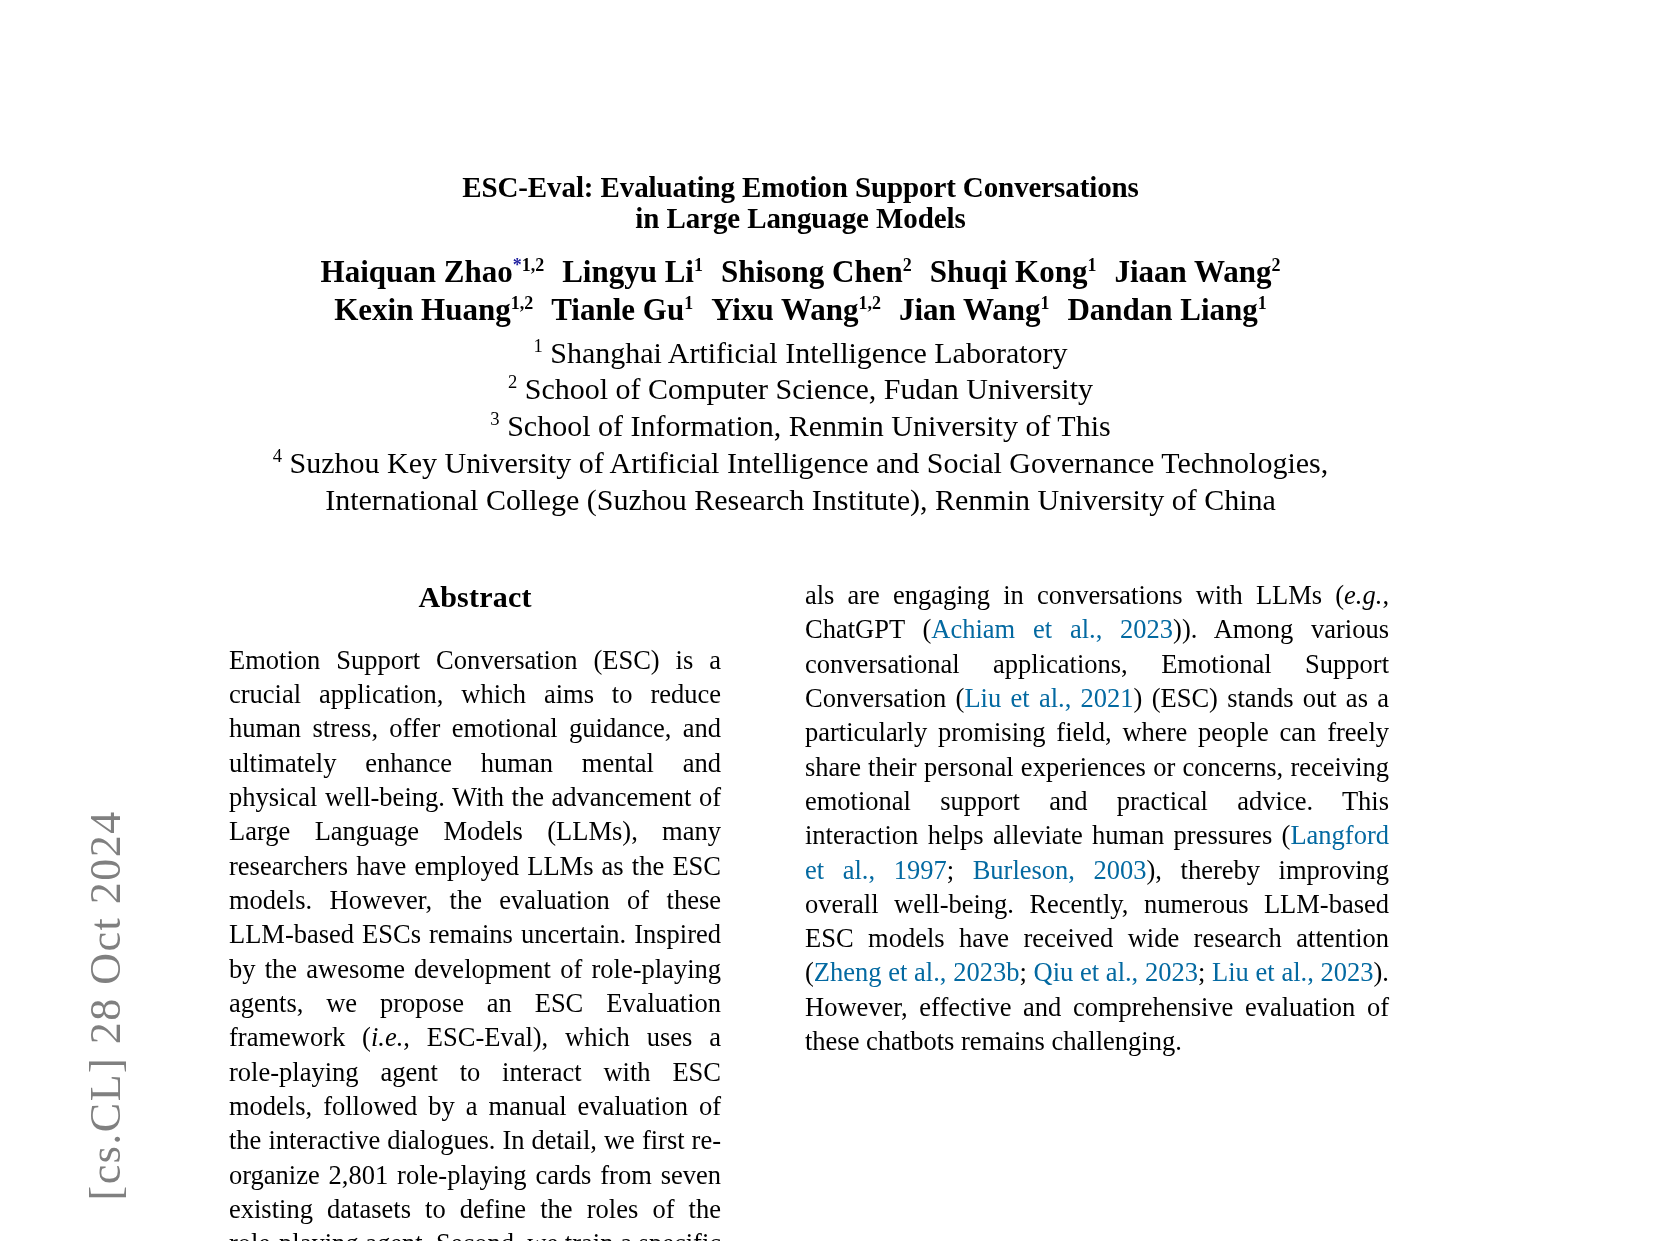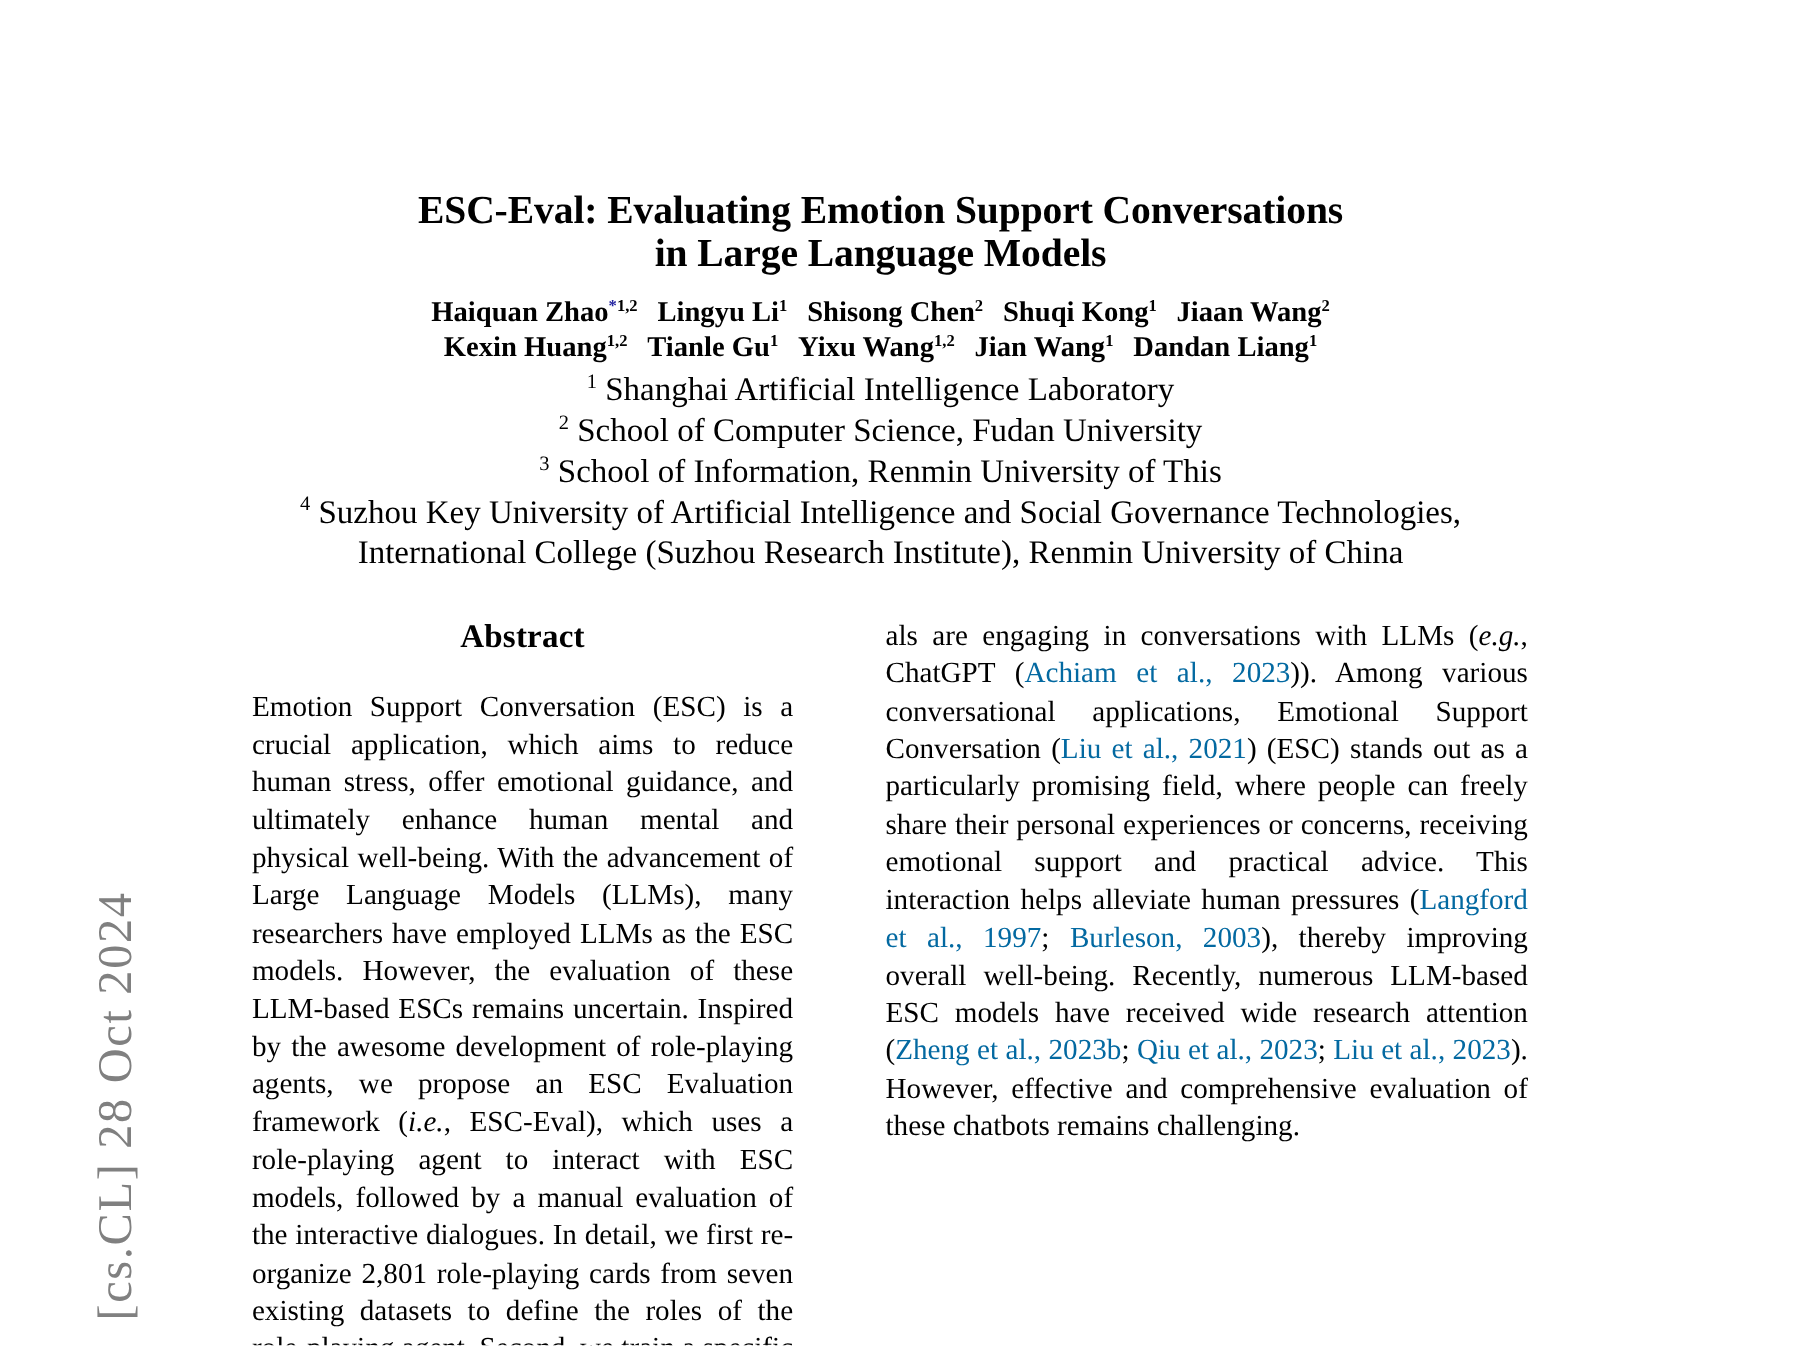--- a/index.html
+++ b/index.html
@@ -45,30 +45,30 @@
 
   #paper-head {
     position: absolute;
     left: 213px;
     top: 172px;
     width: 1175px;
     text-align: center;
   }
 
   .title {
-    font-size: 36px;
+    font-size: 29px;
     font-weight: bold;
     line-height: 1.08;
     letter-spacing: -0.1px;
     margin: 0 0 18px 0;
   }
   .title .line { display: block; }
 
   .authors {
-    font-size: 26px;
+    font-size: 31px;
     font-weight: bold;
     line-height: 1.24;
     margin: 0;
   }
   .author-row { display: block; white-space: nowrap; }
   .author { margin: 0 9px; }
   .author sup { font-size: 0.58em; font-weight: bold; vertical-align: super; }
   .author sup.lnk { color: #2222a0; }
 
   .affils {
@@ -78,21 +78,21 @@
     font-weight: normal;
   }
   .affil { display: block; white-space: nowrap; }
   .affil sup { font-size: 0.62em; vertical-align: super; }
   .affil.wide { white-space: normal; }
 
   
   #columns {
     position: absolute;
     left: 0;
-    top: 560px;
+    top: 578px;
     width: 1392px;
     height: 663px;
   }
 
   .col {
     position: absolute;
     top: 0;
     font-size: 26.5px;
     line-height: 1.295;
     text-align: justify;

